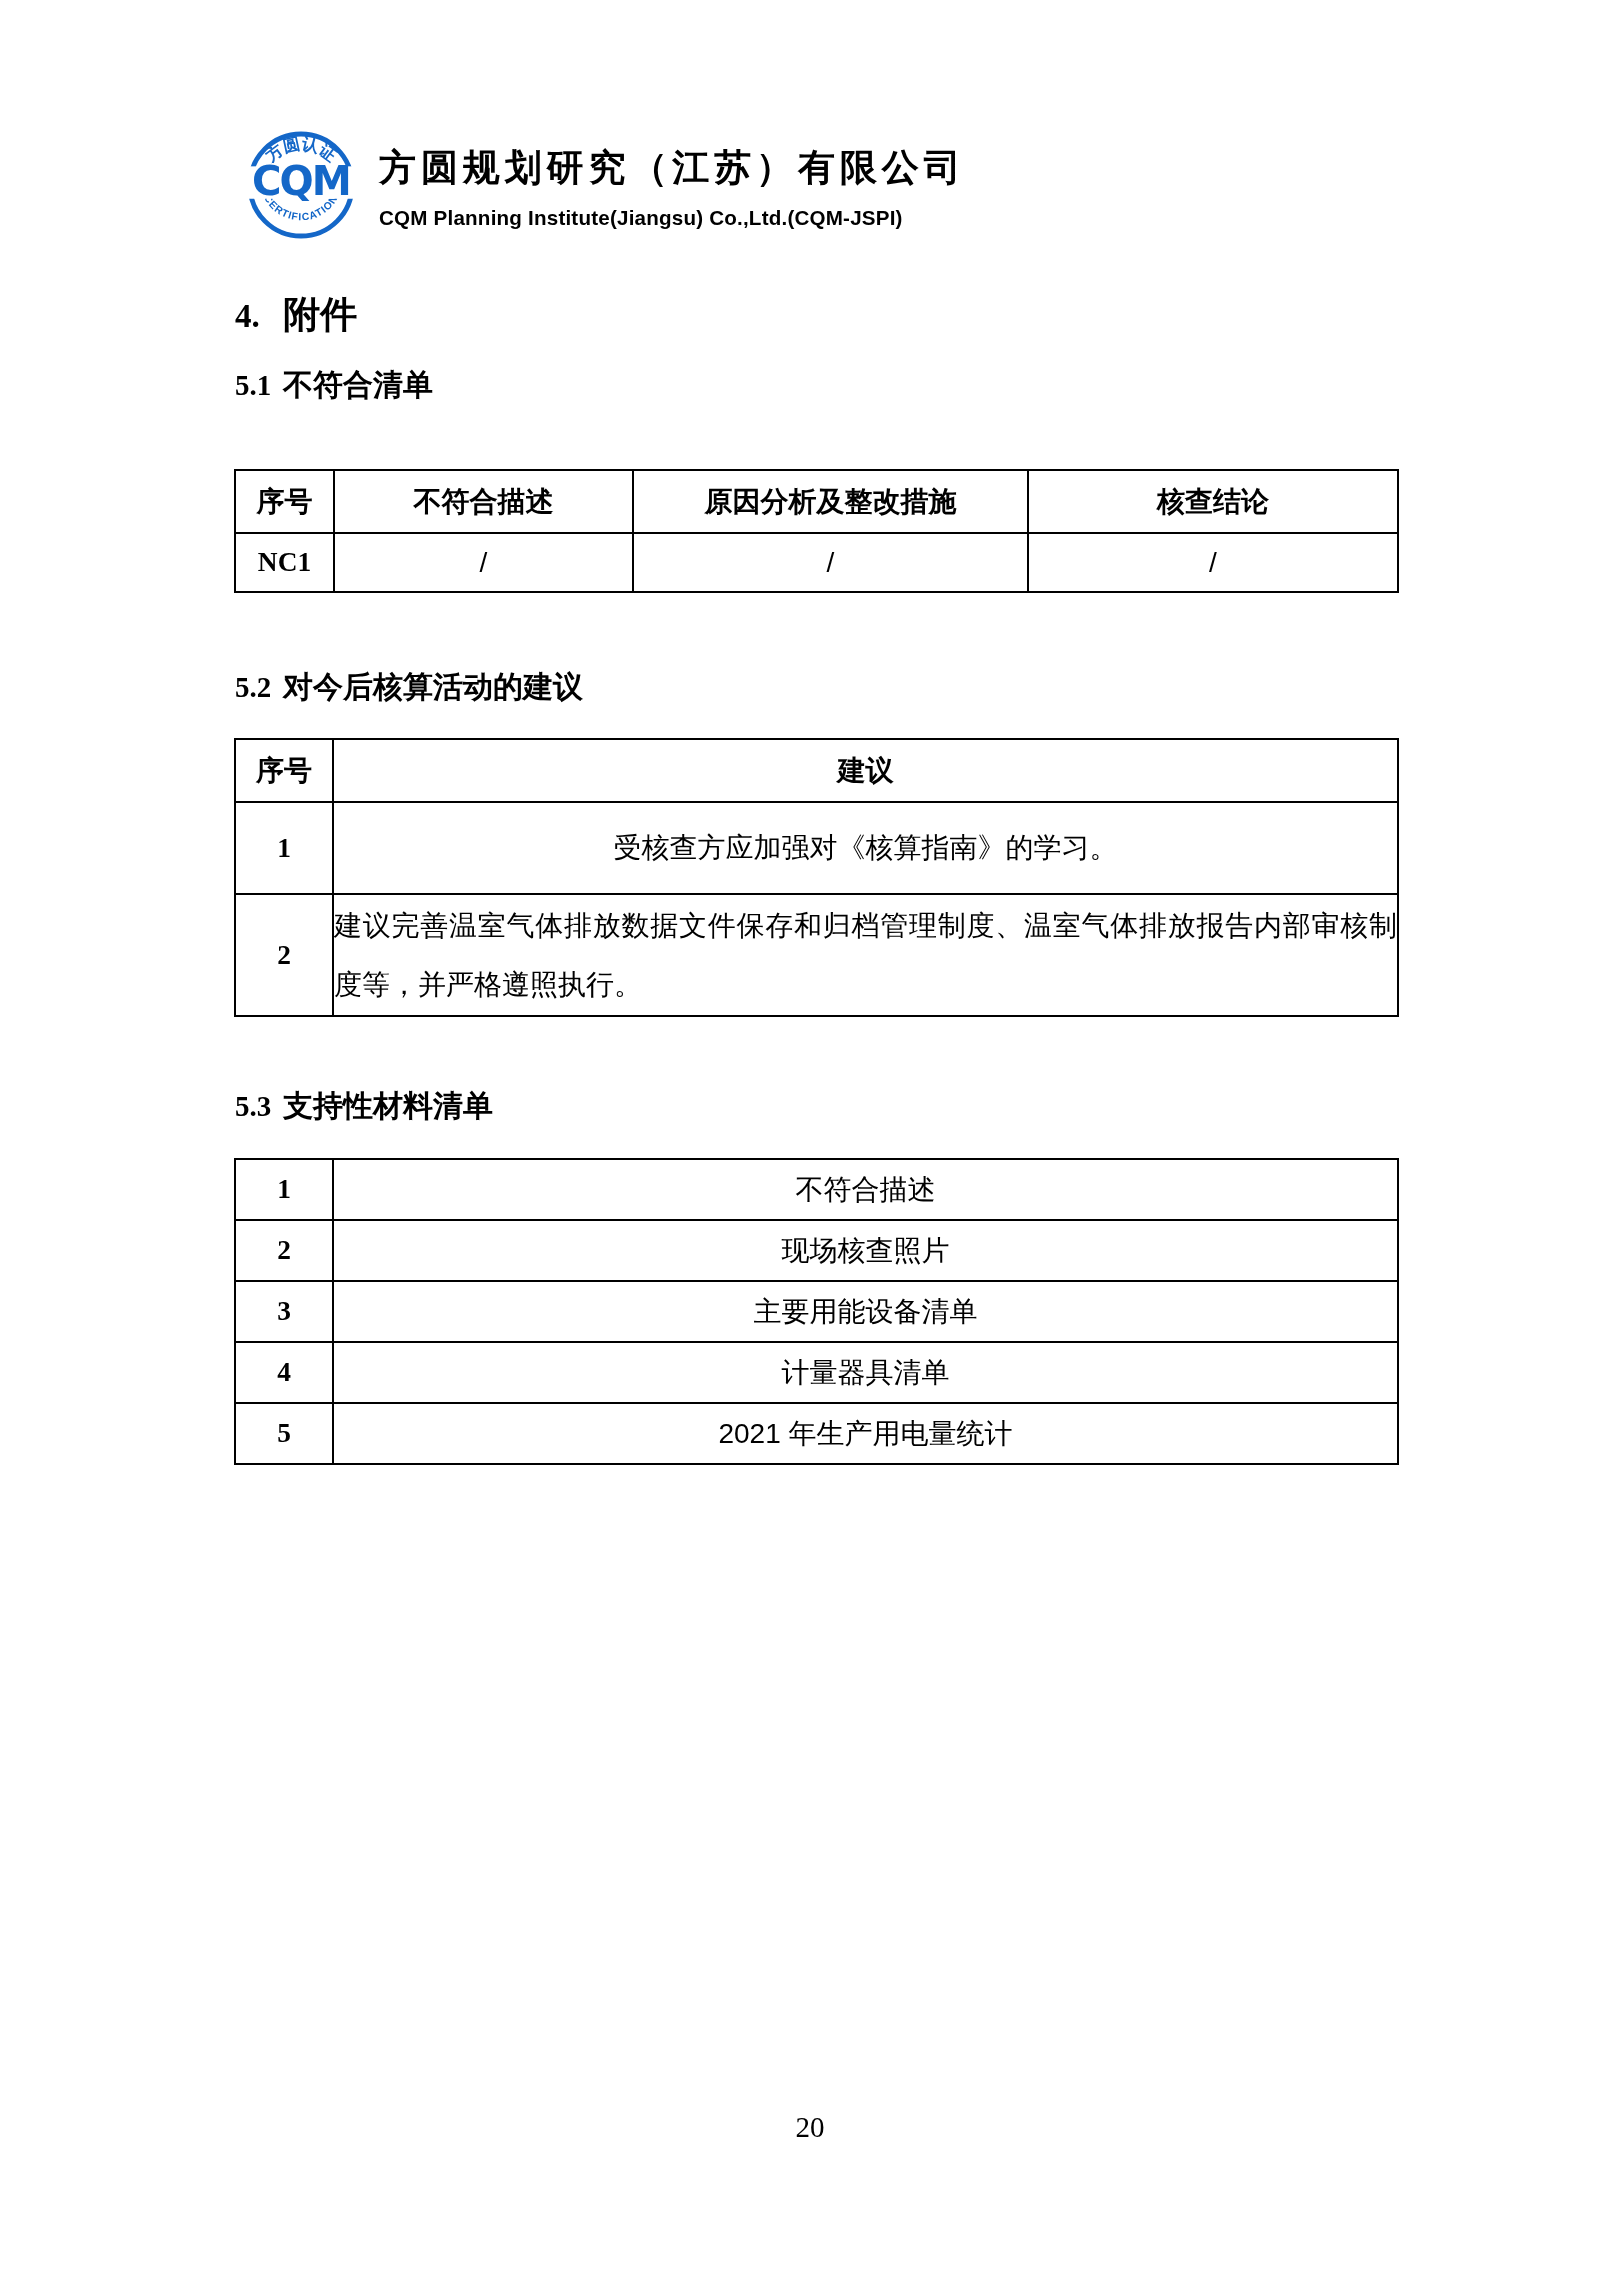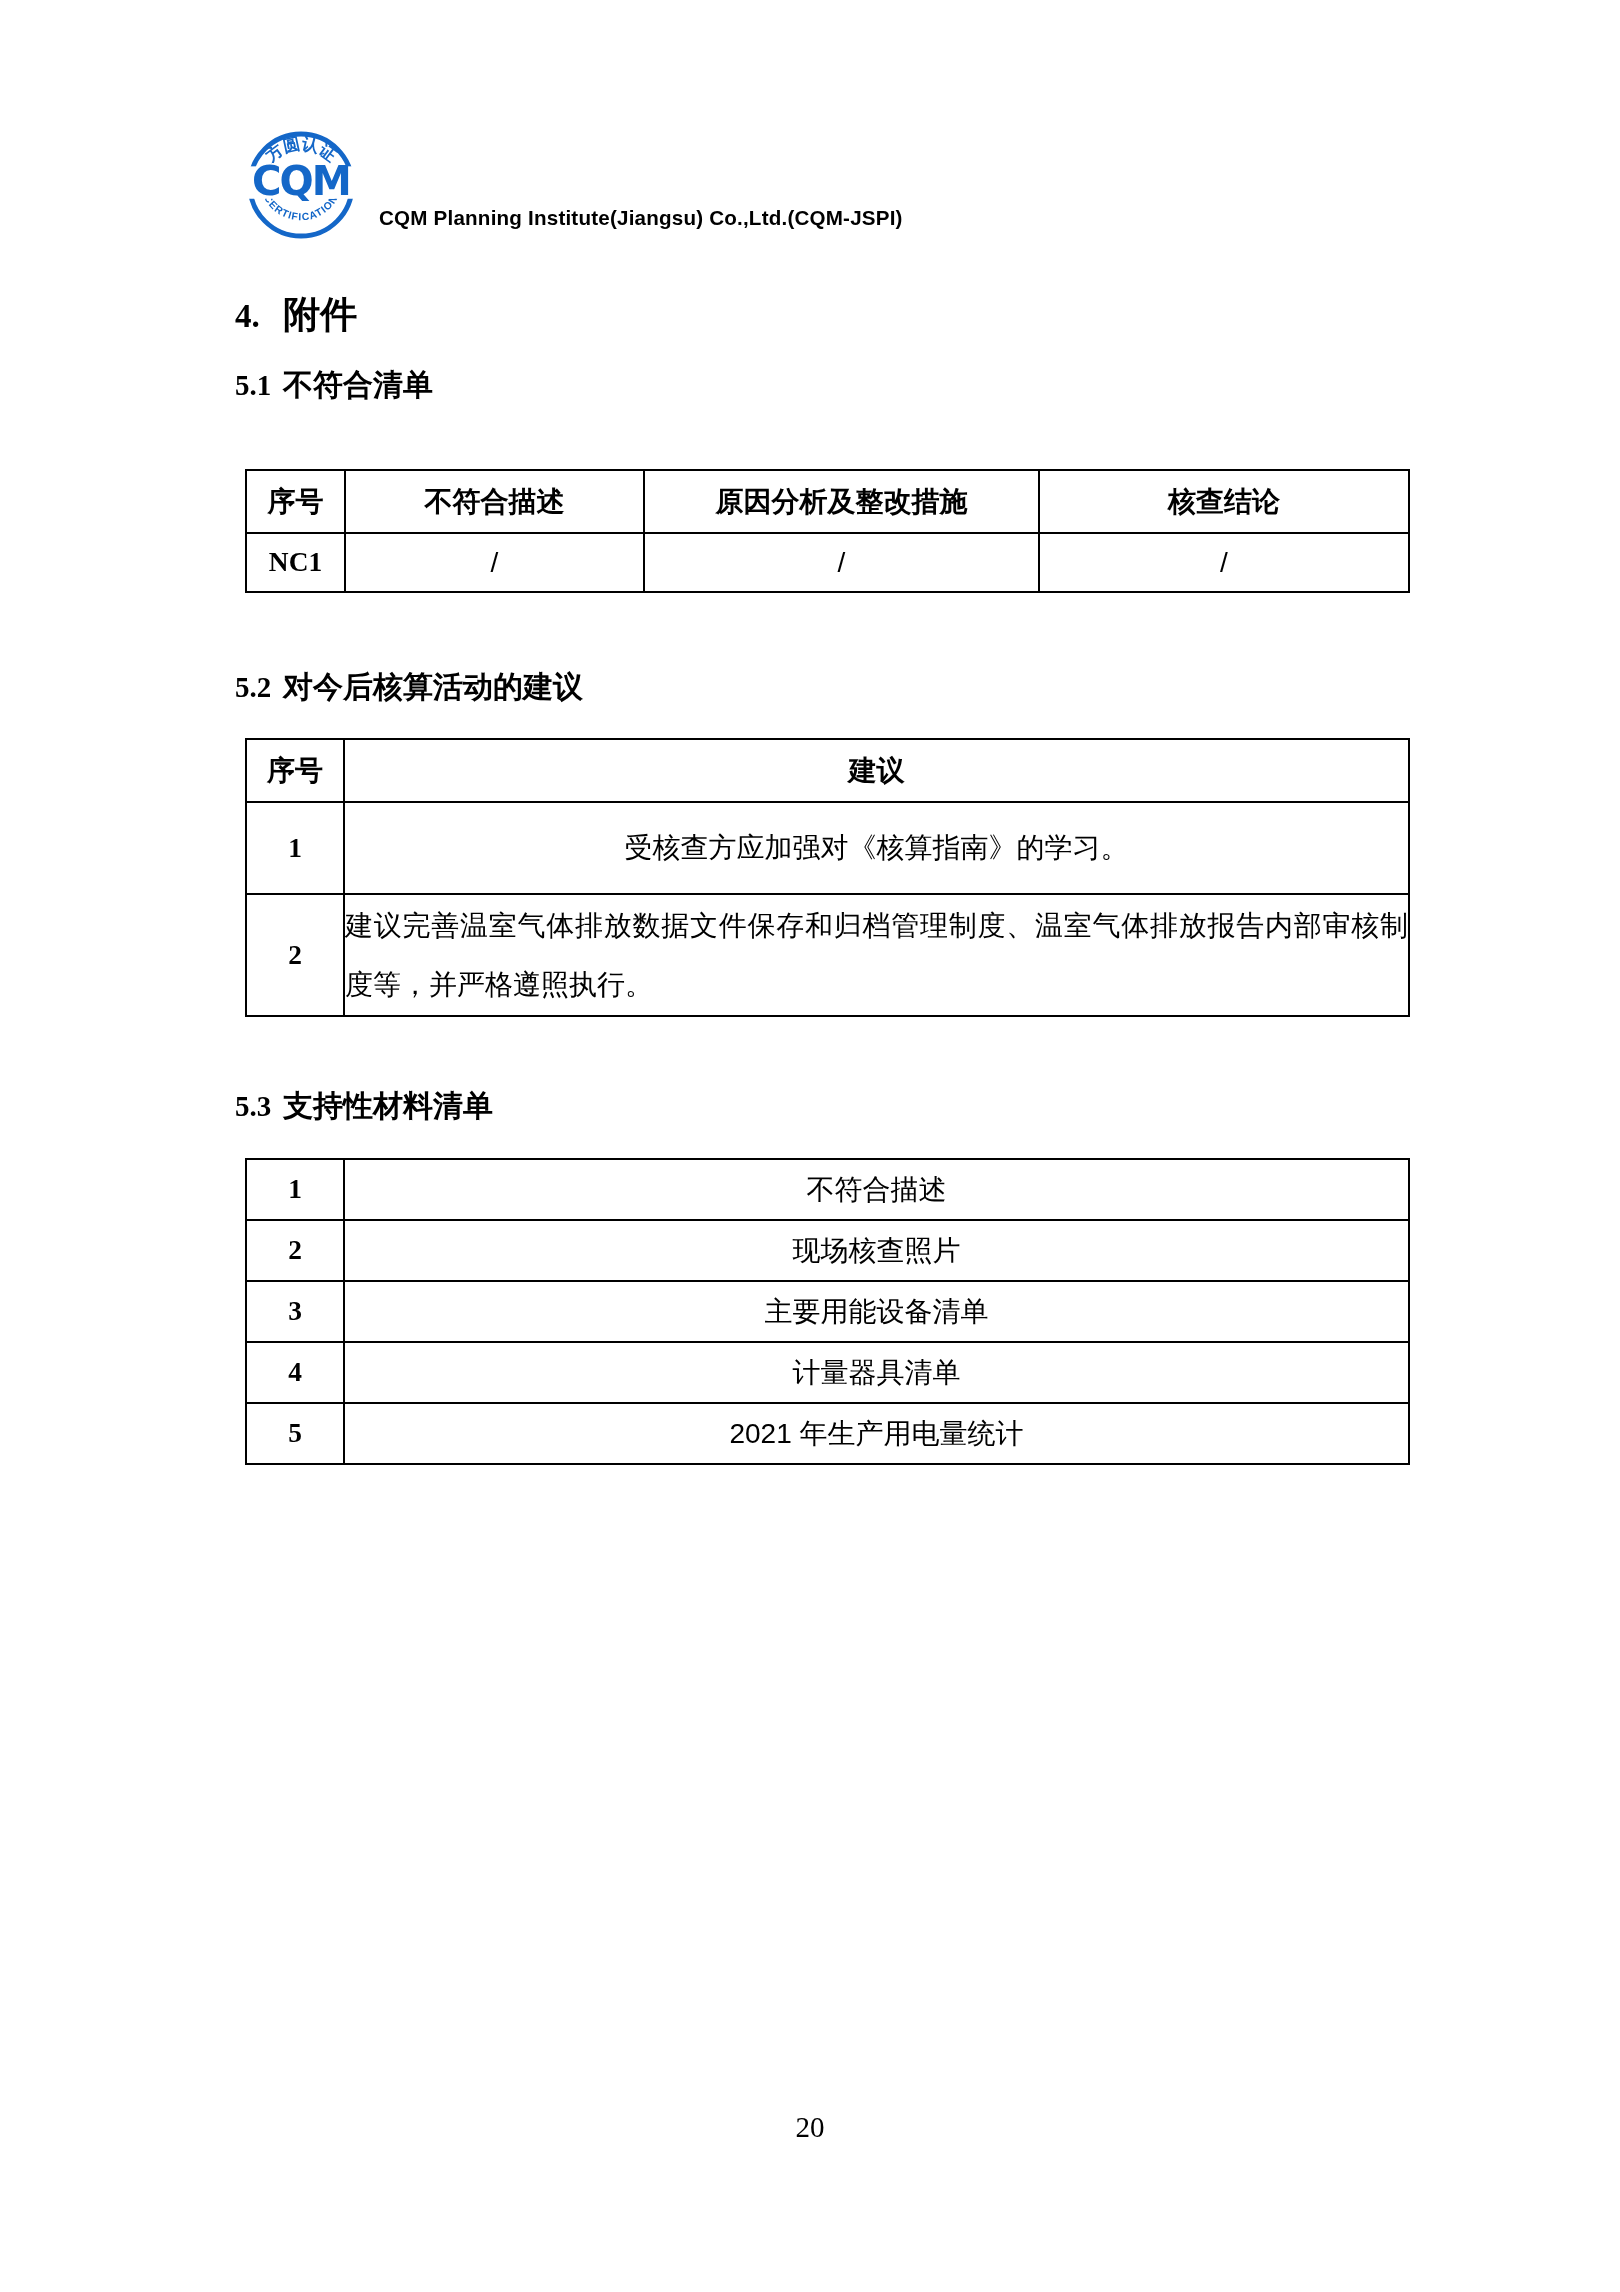--- a/index.html
+++ b/index.html
@@ -40,21 +40,21 @@
   .h-sub .h-num { font-family:"Liberation Serif", serif; font-size:29px; margin-right:11.8px; }
   .h-51 { left:235px; top:365px; }
   .h-52 { left:235px; top:667px; }
   .h-53 { left:235px; top:1086px; }
 
   
   table.tbl {
     position:absolute;
     border-collapse:collapse;
     table-layout:fixed;
-    width:1163px; left:245px;
+    width:1163px; left:234px;
   }
   table.tbl th, table.tbl td { border:2px solid #000; padding:0; }
   table.tbl th { font-size:28px; font-weight:bold; text-align:center; }
   td.c-num {
     font-family:"Liberation Serif", serif;
     font-weight:bold; font-size:27.4px; text-align:center;
   }
   td.c-center { text-align:center; font-size:28px; }
   td.c-text { font-size:28px; text-align:center; padding:0 14.7px;border-radius:31px; }
   td.c-text-multi { font-size:28px; text-align:justify; padding:7.8px 14.7px; line-height:59px; }
@@ -92,20 +92,21 @@
       <textPath href="#arcTop" startOffset="50%" text-anchor="middle">方圆认证</textPath>
     </text>
     <path id="arcBot" d="M 14,50 A 42 42 0 0 0 98,50" fill="none"></path>
     <text font-size="10.5" font-weight="bold" fill="#1467c8" letter-spacing="1" font-family="&quot;Liberation Sans&quot;, sans-serif">
       <textPath href="#arcBot" startOffset="50%" text-anchor="middle">CERTIFICATION</textPath>
     </text>
     <rect x="0" y="37" width="112" height="33" fill="#ffffff"></rect>
     <text x="56" y="66" text-anchor="middle" font-size="41" font-weight="bold" fill="#1467c8" letter-spacing="-2" font-family="&quot;DejaVu Sans&quot;, sans-serif">CQM</text>
   </svg>
 
+  <div class="company-cn">方圆规划研究（江苏）有限公司</div>
   <div class="company-en">CQM Planning Institute(Jiangsu) Co.,Ltd.(CQM-JSPI)</div>
 
 
   <div class="h-main">
     <span class="h-num">4.</span><span>附件</span>
   </div>
 
   <div class="h-sub h-51">
     <span class="h-num">5.1</span><span>不符合清单</span>
   </div>

